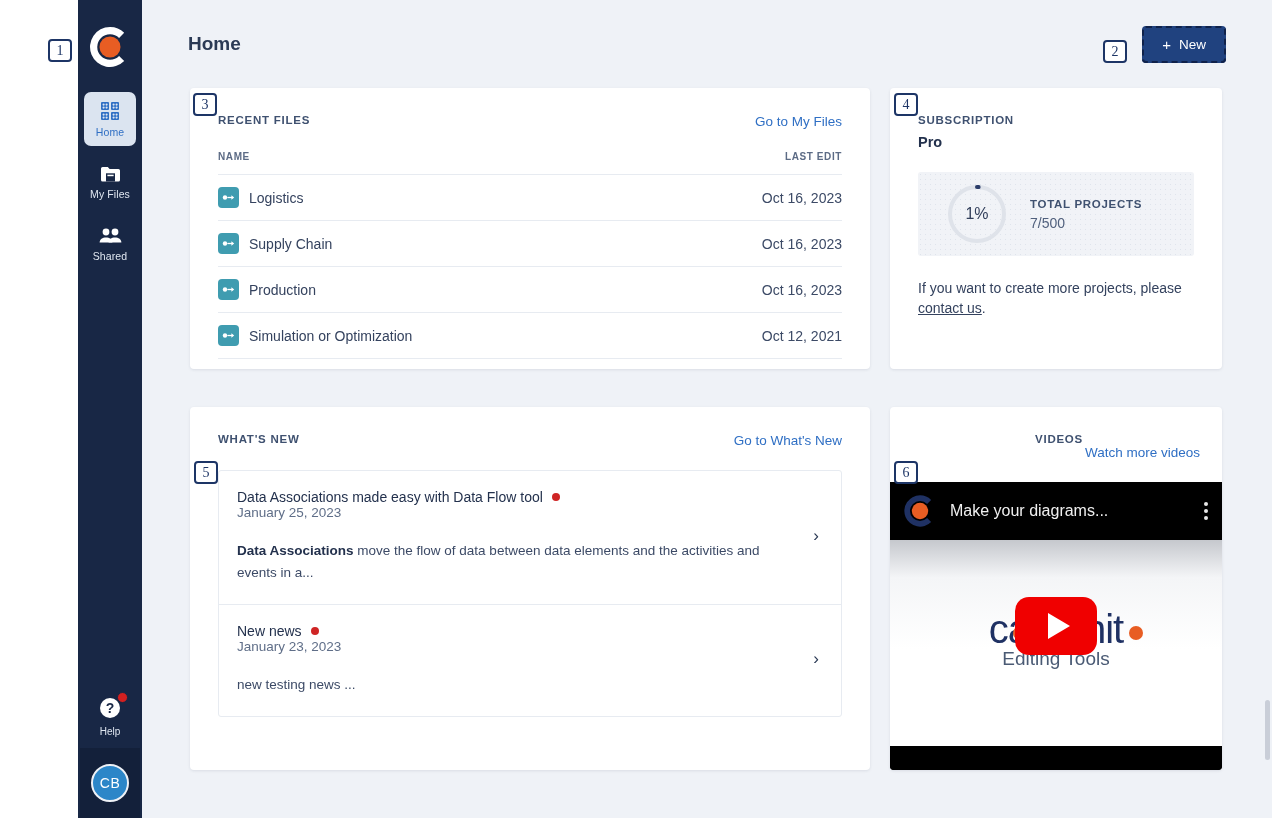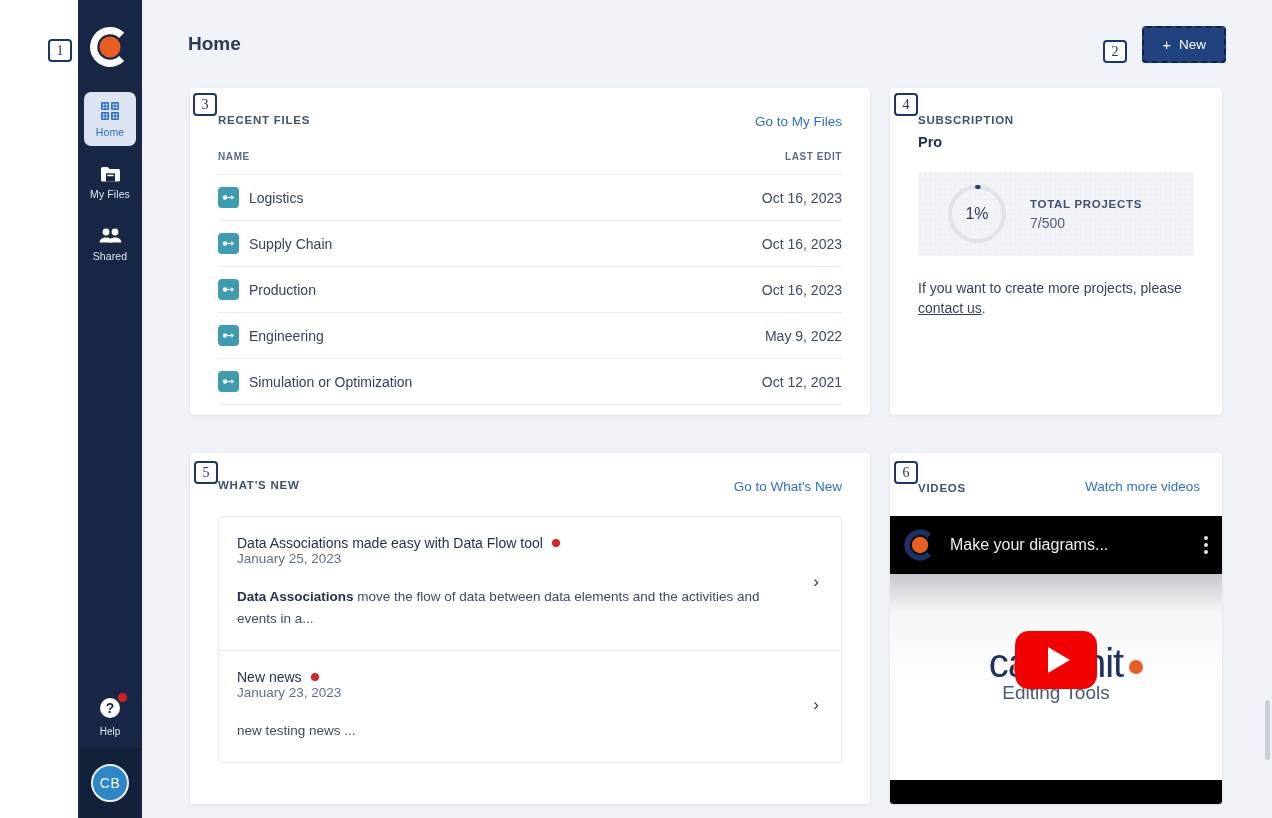--- a/index.html
+++ b/index.html
@@ -128,21 +128,21 @@
   .news-item + .news-item { border-top:1px solid #e7ebf1; }
   .news-body { flex:1; }
   .news-title { font-size:14px; font-weight:normal; color:#23314d; display:flex; align-items:center; gap:9px; }
   .new-dot { width:8px; height:8px; border-radius:50%; background:#cf2525; display:inline-block; }
   .news-date { font-size:13.5px; color:#5f6e88; }
   .news-text { font-size:13.5px; color:#3c4a66; margin-top:20px; line-height:1.62; max-width:530px; }
   .news-text b { color:#23314d; }
   .chev { color:#2b3a55; font-size:17px; align-self:center; padding-left:10px; }
 
   
-  .video-head { padding: 26px 22px 22px 28px; display:flex; align-items:flex-end; }
+  .video-head { padding: 26px 22px 22px 28px; display:flex; align-items:center;flex-direction:column; }
   .video-shell { position:relative; height: 288px; background:#000; overflow:hidden; }
   .vid-topbar {
     position:absolute; left:0; top:0; right:0; height:58px; background:#000;
     display:flex; align-items:center; padding: 0 14px 0 12px; z-index:3;text-align:center;
   }
   .vid-logo { width:36px; height:36px; position:relative; flex:0 0 auto; }
   .vid-title { color:#f0f0f0; font-size:16px; margin-left:12px; white-space:nowrap; overflow:hidden; }
   .vid-kebab { margin-left:auto; display:flex; flex-direction:column; gap:3px; cursor:pointer; }
   .vid-kebab i { width:4px; height:4px; border-radius:50%; background:#e8e8e8; display:block; }
   .vid-body {
@@ -344,35 +344,20 @@
                 <tr>
                   <td>
                     <span class="fname">
                       <span class="fico">
                         <svg width="14" height="9" viewBox="0 0 14 9">
                           <circle cx="3" cy="4.5" r="2.2" fill="#ffffff"></circle>
                           <path d="M5.4 4.5h5.4" stroke="#ffffff" stroke-width="1.3"></path>
                           <path d="M9.4 2.2 12.2 4.5 9.4 6.8Z" fill="#ffffff"></path>
                         </svg>
                       </span>
-                      <span>Engineering</span>
-                    </span>
-                  </td>
-                  <td class="right">May 9, 2022</td>
-                </tr>
-                <tr>
-                  <td>
-                    <span class="fname">
-                      <span class="fico">
-                        <svg width="14" height="9" viewBox="0 0 14 9">
-                          <circle cx="3" cy="4.5" r="2.2" fill="#ffffff"></circle>
-                          <path d="M5.4 4.5h5.4" stroke="#ffffff" stroke-width="1.3"></path>
-                          <path d="M9.4 2.2 12.2 4.5 9.4 6.8Z" fill="#ffffff"></path>
-                        </svg>
-                      </span>
                       <span>Simulation or Optimization</span>
                     </span>
                   </td>
                   <td class="right">Oct 12, 2021</td>
                 </tr>
               </tbody>
           </table>
         </div>
       </div>
 

